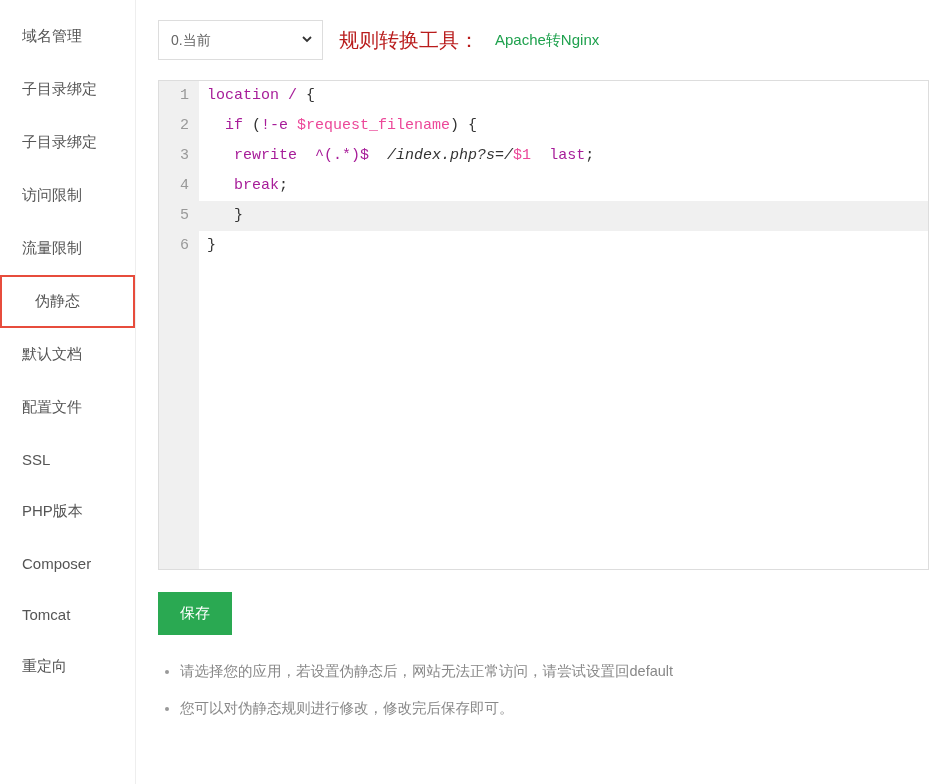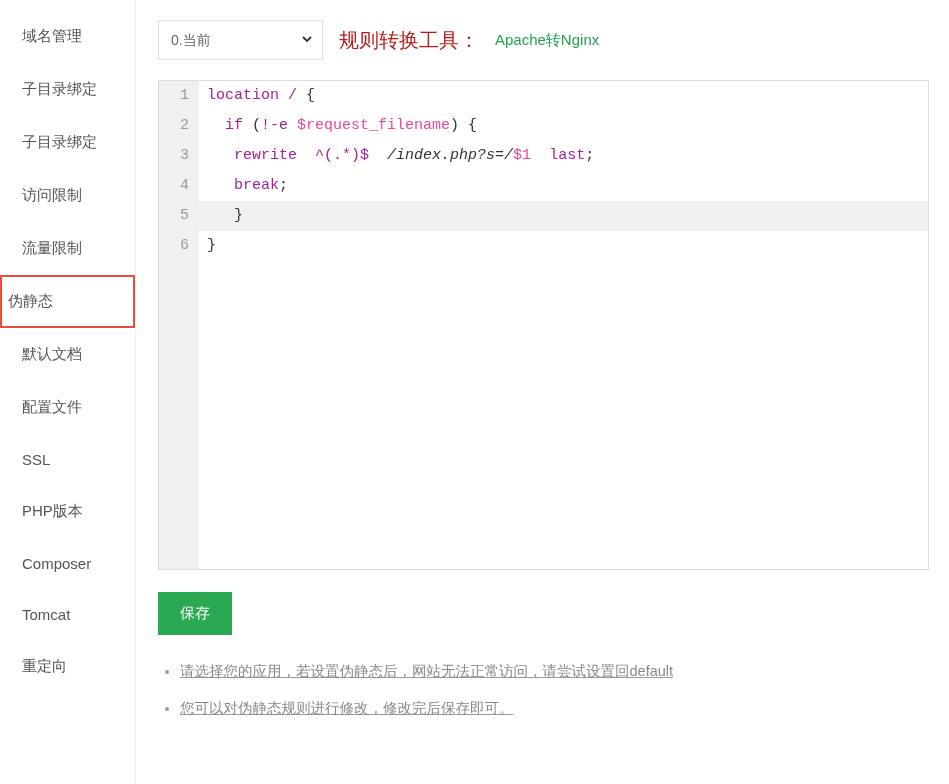--- a/index.html
+++ b/index.html
@@ -23,21 +23,21 @@
       padding-top: 10px;
     }
     .sidebar-item {
       padding: 17px 22px;
       cursor: pointer;
       color: #555;
       font-size: 15px;
     }
     .sidebar-item.active {
       border: 2px solid #e74c3c;
-      padding: 15px 6px;
+      padding: 15px 33px;
       color: #555;
     }
     .main {
       flex: 1;
       padding: 20px 20px 20px 22px;
     }
     .top-row {
       display: flex;
       align-items: center;
       gap: 16px;
@@ -130,21 +130,20 @@
     .help-list {
       margin-top: 25px;
       list-style: disc;
       padding-left: 22px;
       color: #999;
     }
     .help-list li {
       margin-bottom: 14px;
       font-size: 14.5px;
       line-height: 1.6;
-      text-decoration: underline;
     }
     .help-list li span { color: #888; }
   </style>
 </head>
 <body>
 
 <div class="container">
   <div class="sidebar" id="sidebar">
       <div class="sidebar-item"><span>域名管理</span></div>
       <div class="sidebar-item"><span>子目录绑定</span></div>

